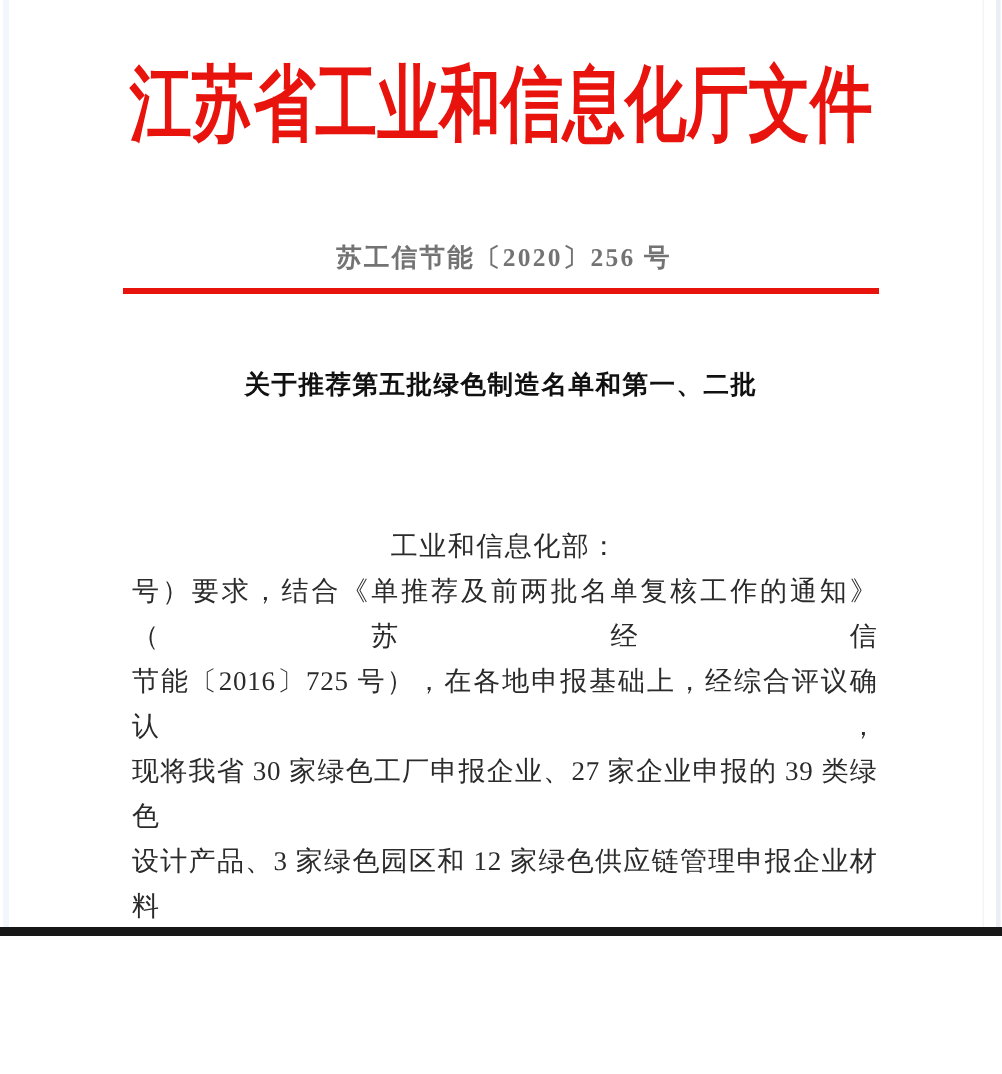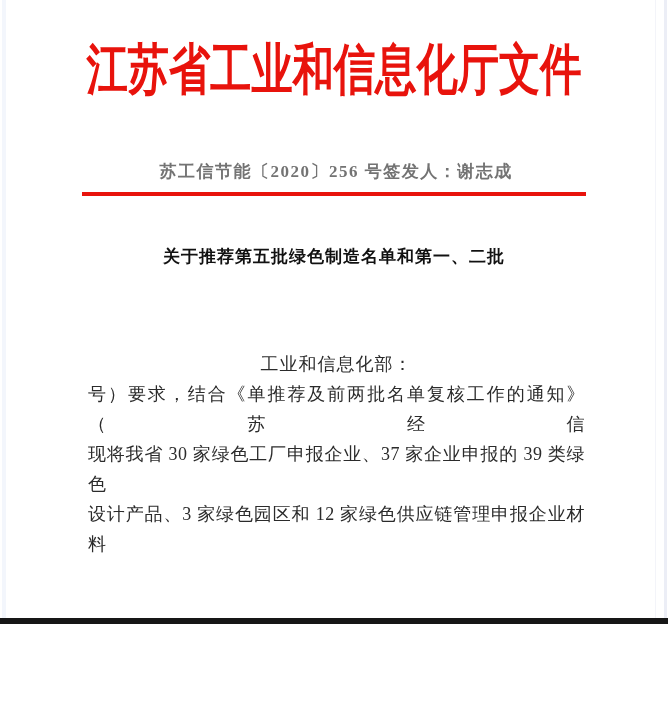--- a/index.html
+++ b/index.html
@@ -106,32 +106,32 @@
 
   <div class="edge-left"></div>
   <div class="edge-right-inner"></div>
   <div class="edge-right-outer"></div>
   <div class="edge-bottom"></div>
 
   <div class="letterhead">江苏省工业和信息化厅文件</div>
 
   <div class="docnum-row">
     <span>苏工信节能〔2020〕256 号</span>
-    <span>签发人：谢志成</span>
   </div>
 
   <div class="red-rule"></div>
 
   <h1 class="doc-title">
     <span>关于推荐第五批绿色制造名单和第一、二批</span><br>
   </h1>
 
   <div class="doc-body">
     <p class="salutation">工业和信息化部：</p>
     <p class="jline">号）要求，结合《单推荐及前两批名单复核工作的通知》（苏经信</p>
-    <p class="jline">现将我省 30 家绿色工厂申报企业、37 家企业申报的 39 类绿色</p>
+    <p class="jline">节能〔2016〕725 号），在各地申报基础上，经综合评议确认，</p>
+    <p class="jline">现将我省 30 家绿色工厂申报企业、27 家企业申报的 39 类绿色</p>
     <p class="jline">设计产品、3 家绿色园区和 12 家绿色供应链管理申报企业材料</p>
 
   </div>
 
   <div class="page-number">— 1 —</div>
 
 </div>
 
 </body></html>

